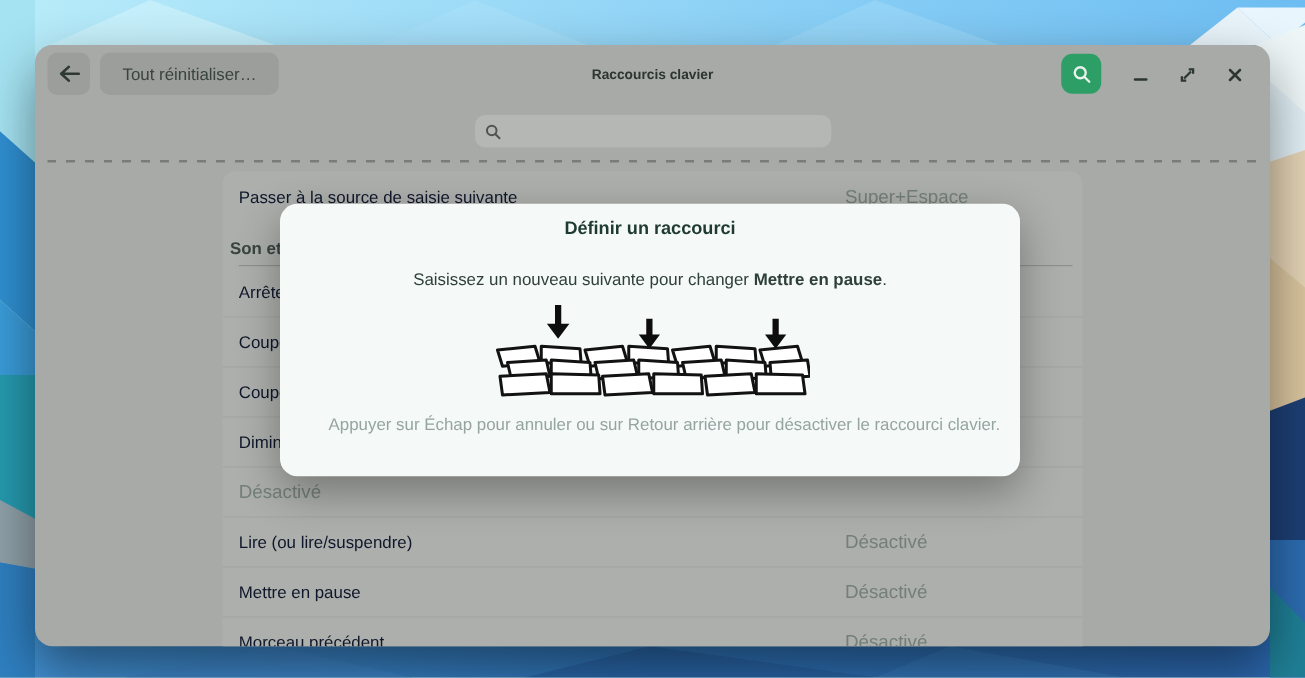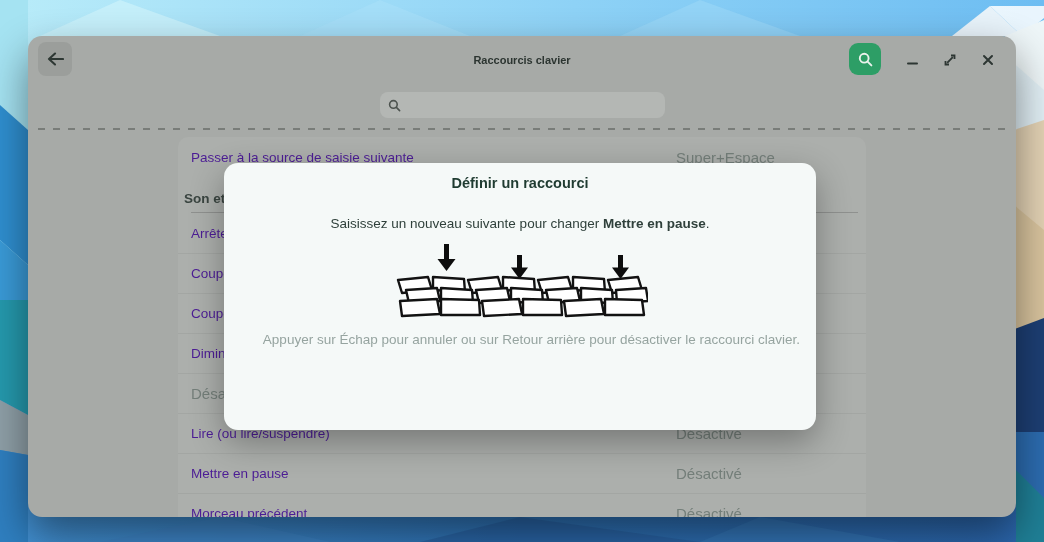--- a/index.html
+++ b/index.html
@@ -61,30 +61,30 @@
 
   
   .list-panel {
     position:relative; margin:7px auto 0; width:688px;
     background:#acafac; border-radius:10px;
   }
   .srow {
     height:40px; display:flex; align-items:center; padding:0 8px 0 13px;
     border-bottom:1px solid rgba(0,0,0,.05); cursor:pointer;
   }
-  .srow .lbl { flex:0 0 485px; font-size:13.5px; color:#4c1d95; white-space:nowrap; overflow:hidden; }
+  .srow .lbl { flex:0 0 485px; font-size:13.5px; color:#0f172a; white-space:nowrap; overflow:hidden; }
   .srow .val { font-size:15px; color:#747f7a; white-space:nowrap; }
   .section-head {
     padding:14px 6px 6px 6px; font-size:13.5px; font-weight:700; color:#3a4541;
   }
   .section-divider { height:1px; background:rgba(0,0,0,.17); margin:0 8px 1px 13px; }
 
   
   .dialog {
-    position:absolute; left:224px; top:163px; width:592px; height:267px;
+    position:absolute; left:224px; top:163px; width:592px; height:218px;
     background:#f5f9f8; border-radius:14px; z-index:2;
     box-shadow:0 12px 34px rgba(0,0,0,.32);
     display:flex; flex-direction:column; align-items:center;
   }
   .dialog-title { margin-top:12px; font-size:14.5px; font-weight:700; color:#1f3b31; }
   .dialog-msg { margin-top:25px; font-size:13.5px; color:#2f403b; }
   .dialog-msg b { font-weight:700; }
   .kbd-art { margin-top:9px; }
   .dialog-hint { margin-top:12px; font-size:13.5px; color:#96a4a0;margin-left:23px; }
 </style>
@@ -134,20 +134,21 @@
 </svg>
 
 <div class="window">
 
   <div class="header">
     <button class="icon-btn back-btn">
       <svg width="17" height="14" viewBox="0 0 17 14">
         <path d="M16 7 H2 M2 7 L8 1.5 M2 7 L8 12.5" stroke="#2e3834" stroke-width="2.1" fill="none" stroke-linecap="round" stroke-linejoin="round"></path>
       </svg>
     </button>
+    <button class="reset-btn">Tout réinitialiser…</button>
     <div class="win-title">Raccourcis clavier</div>
     <button class="search-toggle">
       <svg width="15" height="15" viewBox="0 0 15 15">
         <circle cx="6.2" cy="6.2" r="4.4" stroke="#eaf2ec" stroke-width="1.9" fill="none"></circle>
         <path d="M9.6 9.6 L13.4 13.4" stroke="#eaf2ec" stroke-width="1.9" stroke-linecap="round"></path>
       </svg>
     </button>
     <button class="winctl min">
       <svg width="13" height="13" viewBox="0 0 13 13">
         <path d="M2 9.5 H11" stroke="#2d3633" stroke-width="2" stroke-linecap="round"></path>

